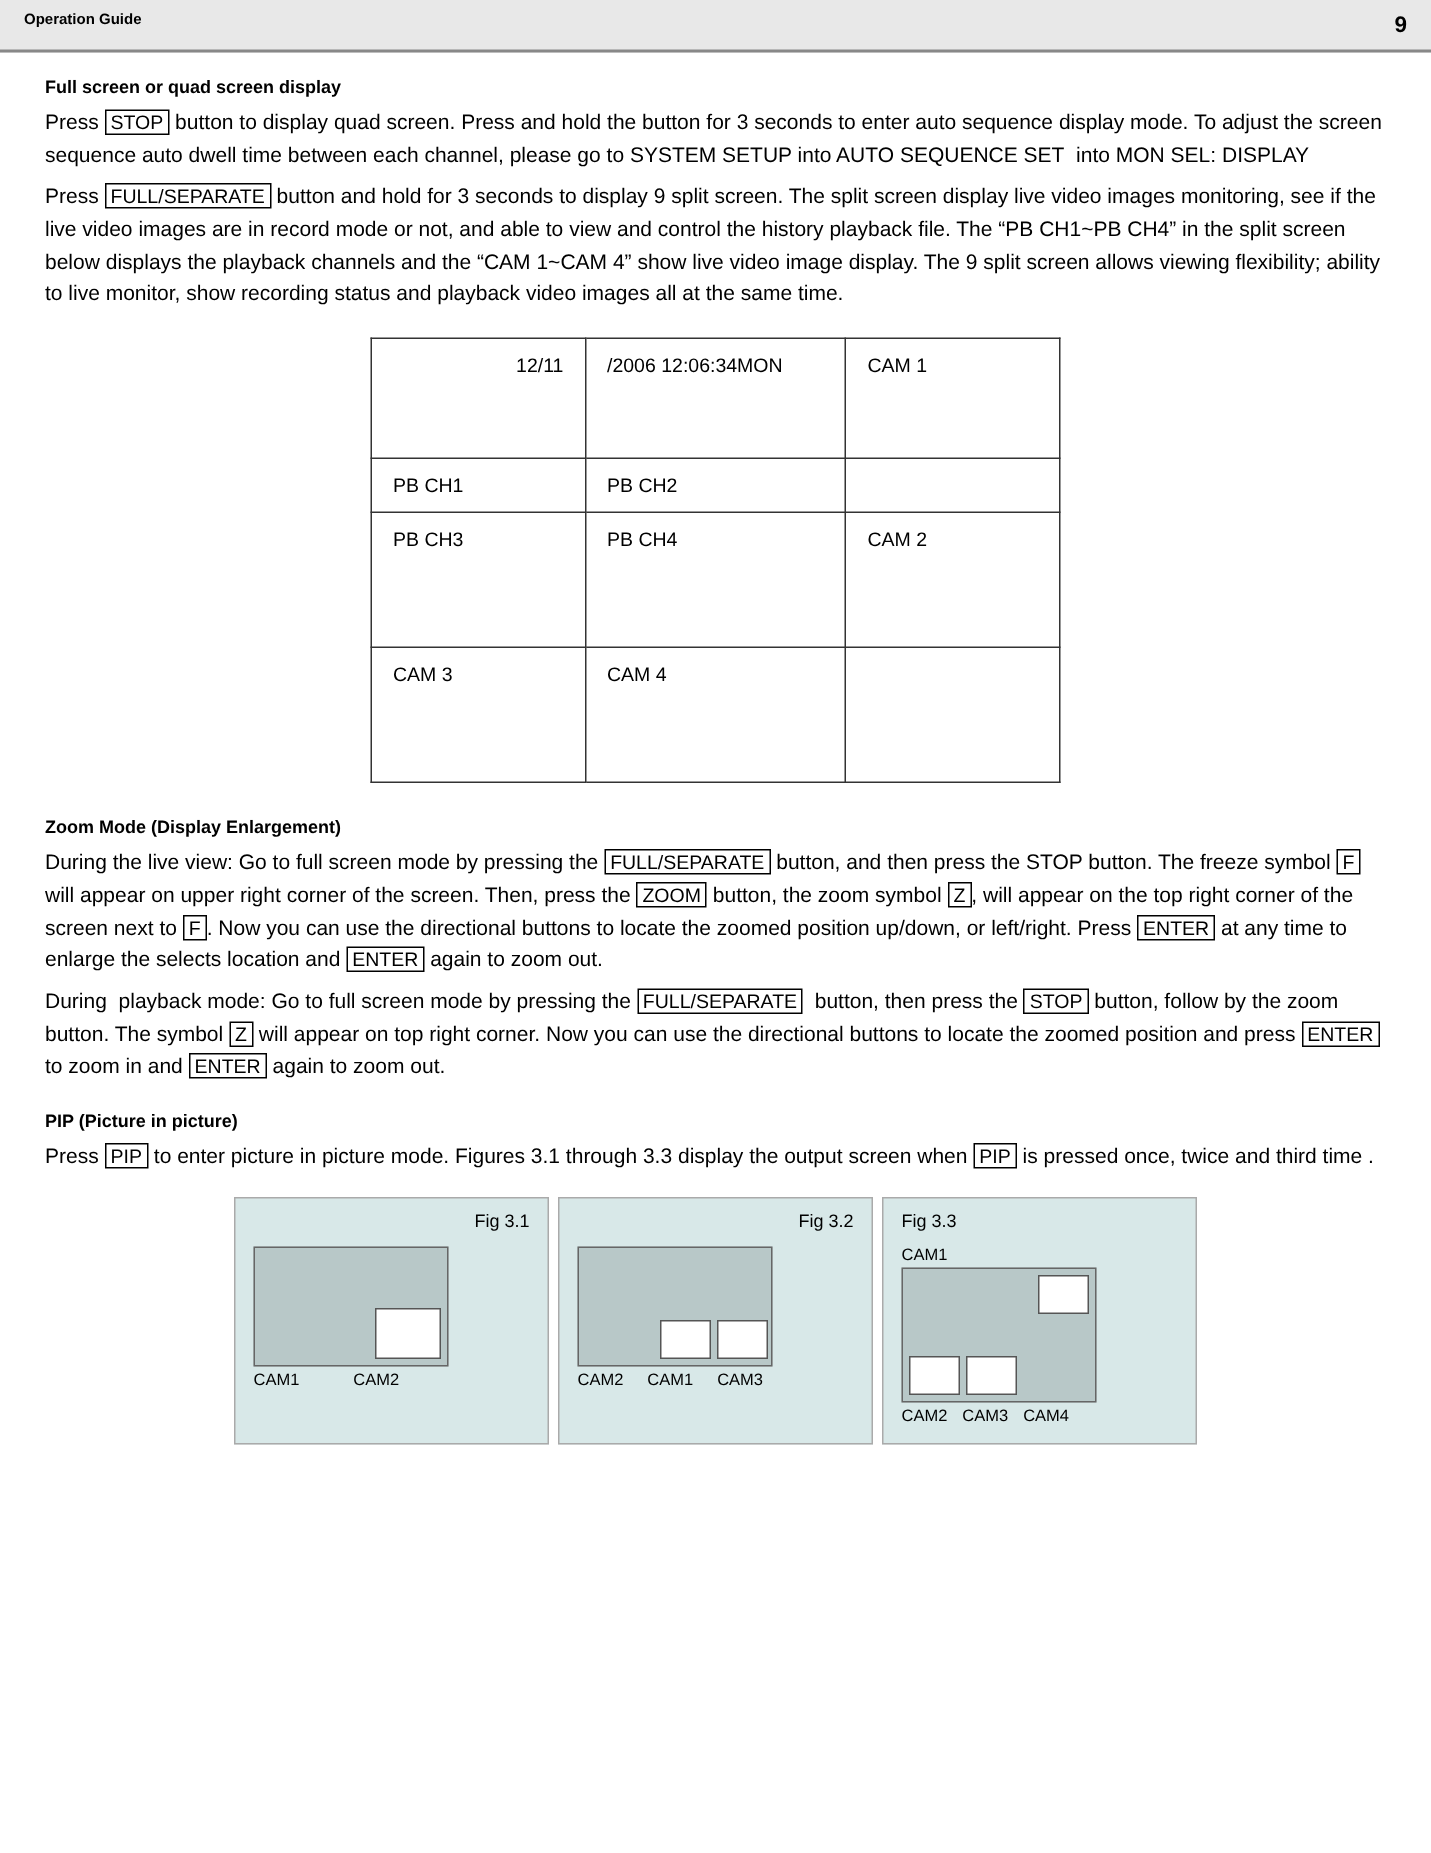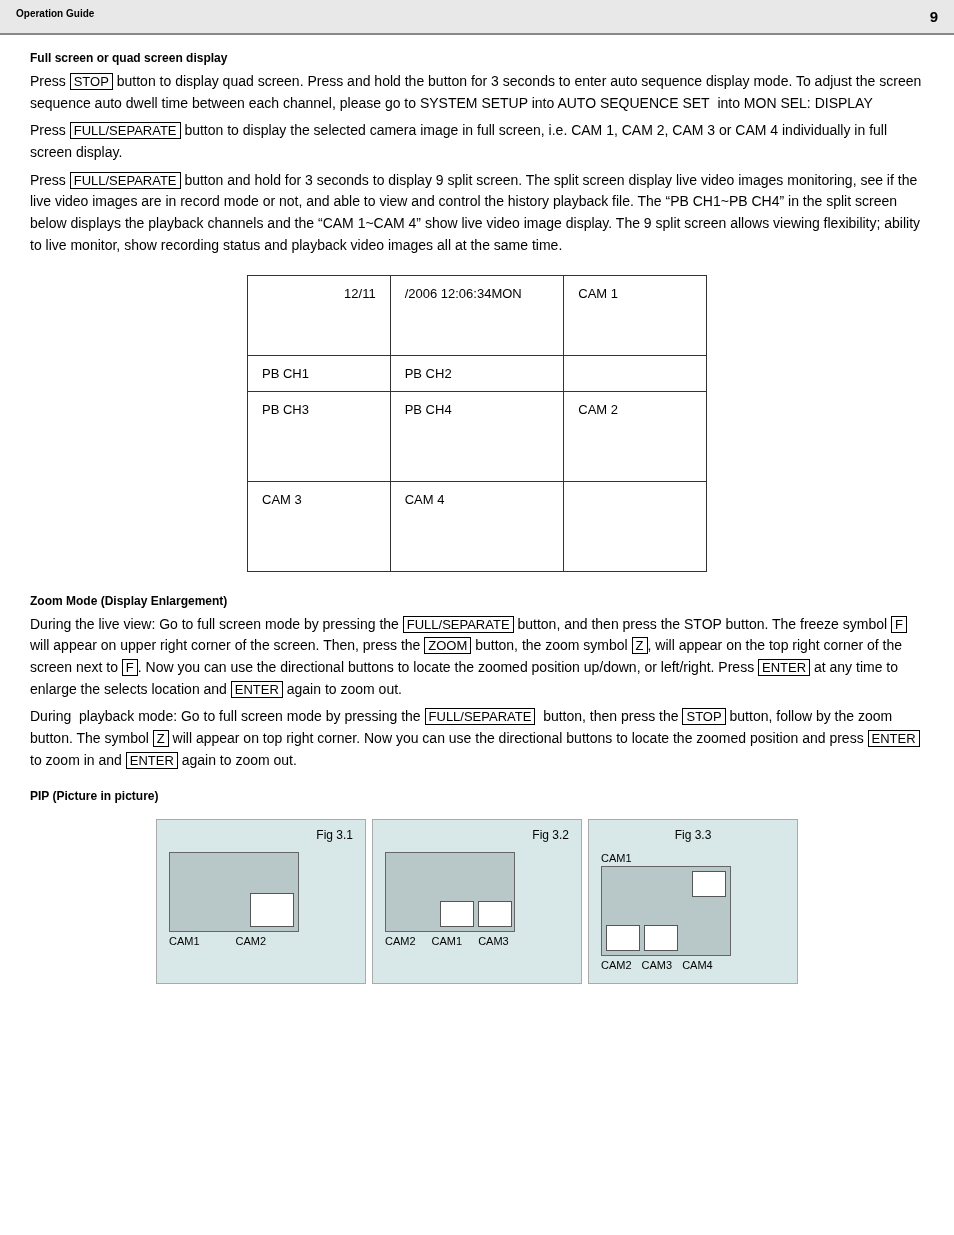--- a/index.html
+++ b/index.html
@@ -225,23 +225,20 @@
   <span class="header-title">Operation Guide</span>
   <span class="header-page">9</span>
 </div>
 
 <div class="content">
 
   <div class="section-title">Full screen or quad screen display</div>
 
   <p>
     Press <span class="kbd">STOP</span> button to display quad screen. Press and hold the button for 3 seconds to enter auto sequence display mode. To adjust the screen sequence auto dwell time between each channel, please go to SYSTEM SETUP into AUTO SEQUENCE SET&nbsp; into MON SEL: DISPLAY
-  </p>
-  <p>
-    Press <span class="kbd">FULL/SEPARATE</span> button to display the selected camera image in full screen, i.e. CAM 1, CAM 2, CAM 3 or CAM 4 individually in full screen display.
   </p>
   <p>
     Press <span class="kbd">FULL/SEPARATE</span> button and hold for 3 seconds to display 9 split screen. The split screen display live video images monitoring, see if the live video images are in record mode or not, and able to view and control the history playback file. The “PB CH1~PB CH4” in the split screen below displays the playback channels and the “CAM 1~CAM 4” show live video image display. The 9 split screen allows viewing flexibility; ability to live monitor, show recording status and playback video images all at the same time.
   </p>
 
   <table class="split-table">
     <tbody>
         <tr>
       <td class="tall" style="text-align:right; vertical-align:top;">12/11</td>
       <td class="tall" style="vertical-align:top;">/2006 12:06:34MON</td>
@@ -269,20 +266,23 @@
 
   <p>
     During the live view: Go to full screen mode by pressing the <span class="kbd">FULL/SEPARATE</span> button, and then press the STOP button. The freeze symbol <span class="kbd">F</span> will appear on upper right corner of the screen. Then, press the <span class="kbd">ZOOM</span> button, the zoom symbol <span class="kbd">Z</span>, will appear on the top right corner of the screen next to <span class="kbd">F</span>. Now you can use the directional buttons to locate the zoomed position up/down, or left/right. Press <span class="kbd">ENTER</span> at any time to enlarge the selects location and <span class="kbd">ENTER</span> again to zoom out.
   </p>
   <p>
     During&nbsp; playback mode: Go to full screen mode by pressing the <span class="kbd">FULL/SEPARATE</span>&nbsp; button, then press the <span class="kbd">STOP</span> button, follow by the zoom button. The symbol <span class="kbd">Z</span> will appear on top right corner. Now you can use the directional buttons to locate the zoomed position and press <span class="kbd">ENTER</span> to zoom in and <span class="kbd">ENTER</span> again to zoom out.
   </p>
 
   <div class="section-title section-gap">PIP (Picture in picture)</div>
 
+  <p>
+    Press <span class="kbd">PIP</span> to enter picture in picture mode. Figures 3.1 through 3.3 display the output screen when <span class="kbd">PIP</span> is pressed once, twice and third time .
+  </p>
 
   <div class="pip-figures">
 
     <div class="pip-figure">
       <div style="display:flex; justify-content:flex-end; width:100%;">
         <span class="fig-label">Fig 3.1</span>
       </div>
       <div class="fig31-inner">
         <div class="fig31-main">
           <div class="fig31-pip"></div>
@@ -307,21 +307,21 @@
         </div>
         <div class="fig32-labels">
           <span>CAM2</span>
           <span>CAM1</span>
           <span>CAM3</span>
         </div>
       </div>
     </div>
 
     <div class="pip-figure">
-      <div style="display:flex; justify-content:center; width:100%;">
+      <div style="display:flex; justify-content:flex-start; width:100%;">
         <span class="fig-label">Fig 3.3</span>
       </div>
       <div class="fig33-inner">
         <div class="fig33-cam1-label">CAM1</div>
         <div class="fig33-main">
           <div class="fig33-pip-top"></div>
           <div class="fig33-pips-bottom">
             <div class="fig33-pip-b"></div>
             <div class="fig33-pip-b"></div>
           </div>

